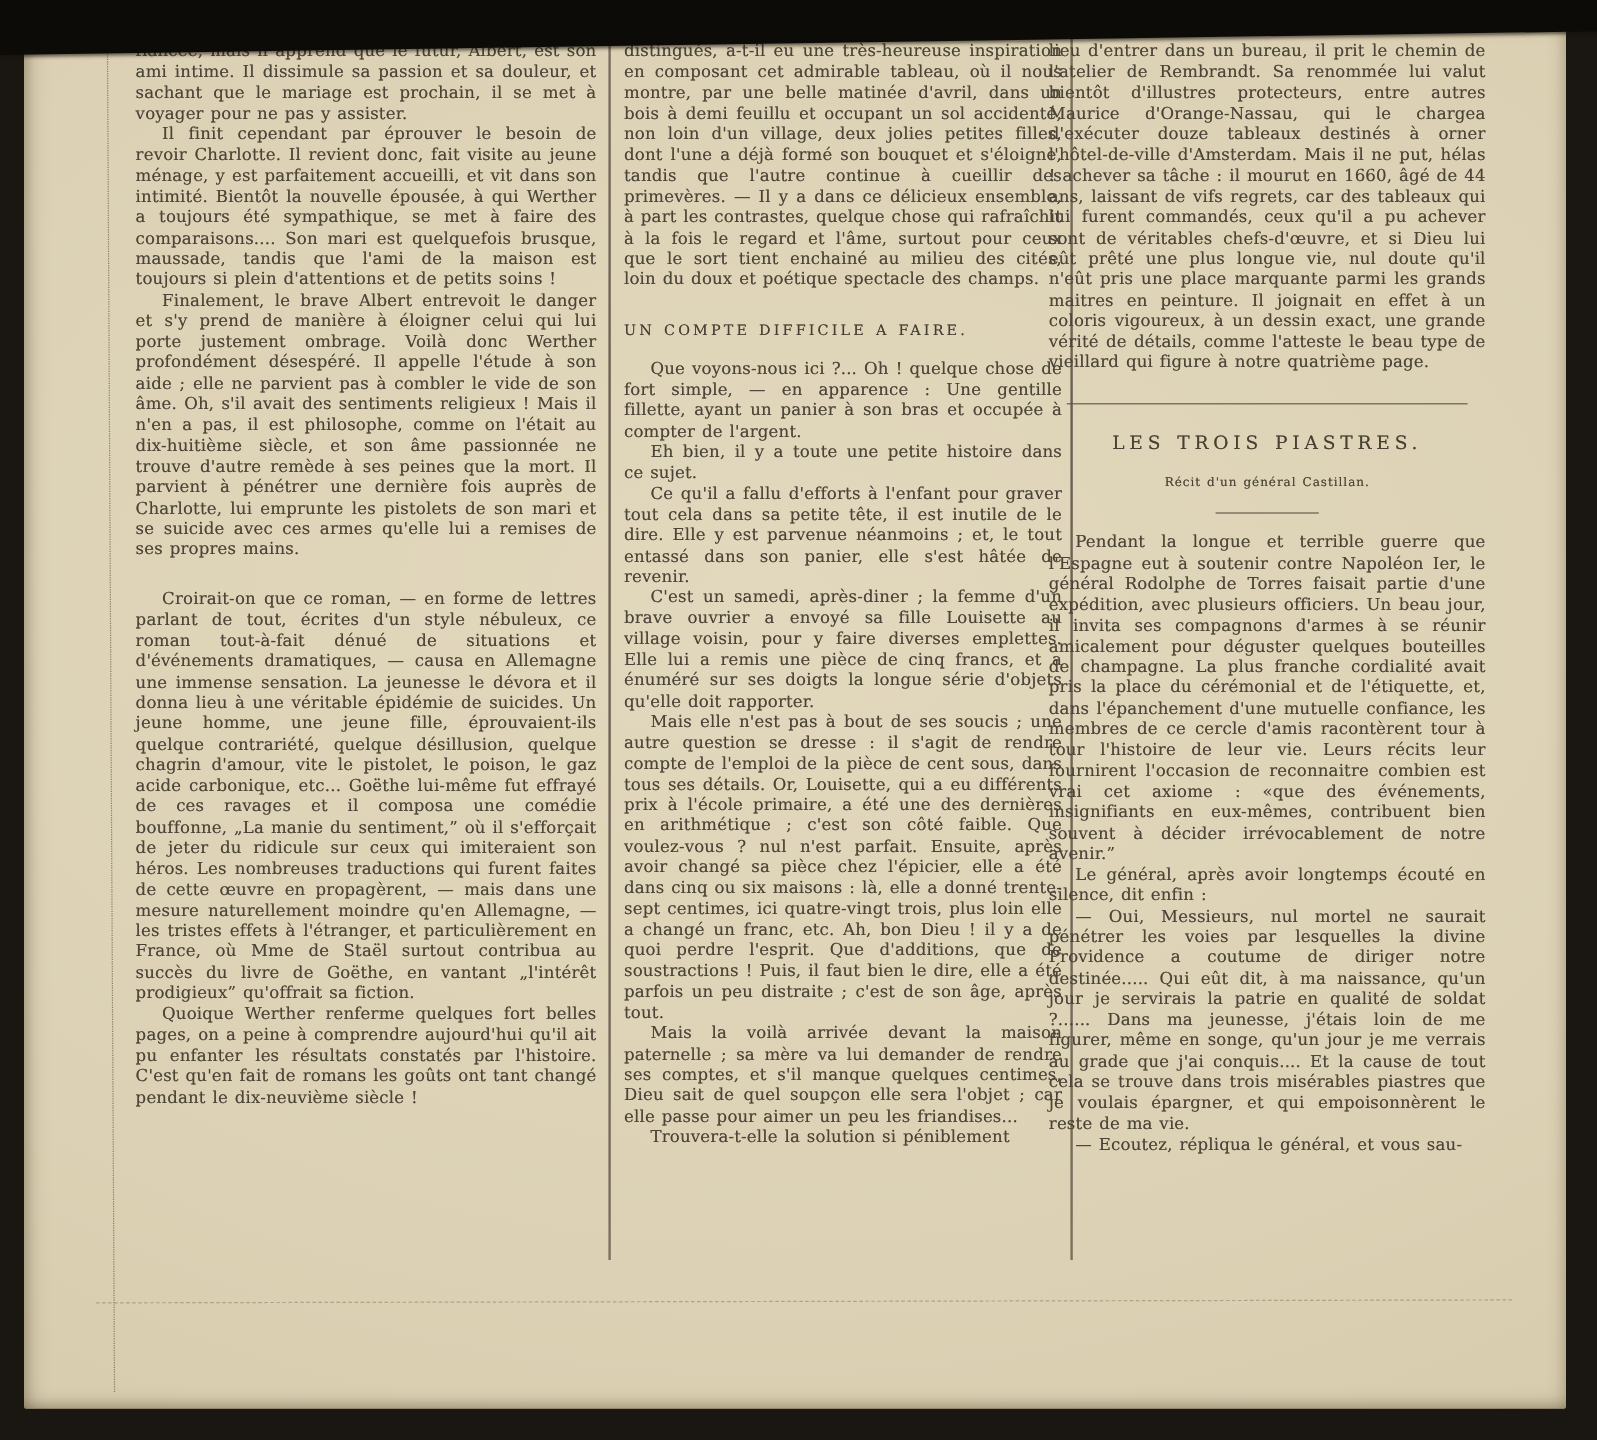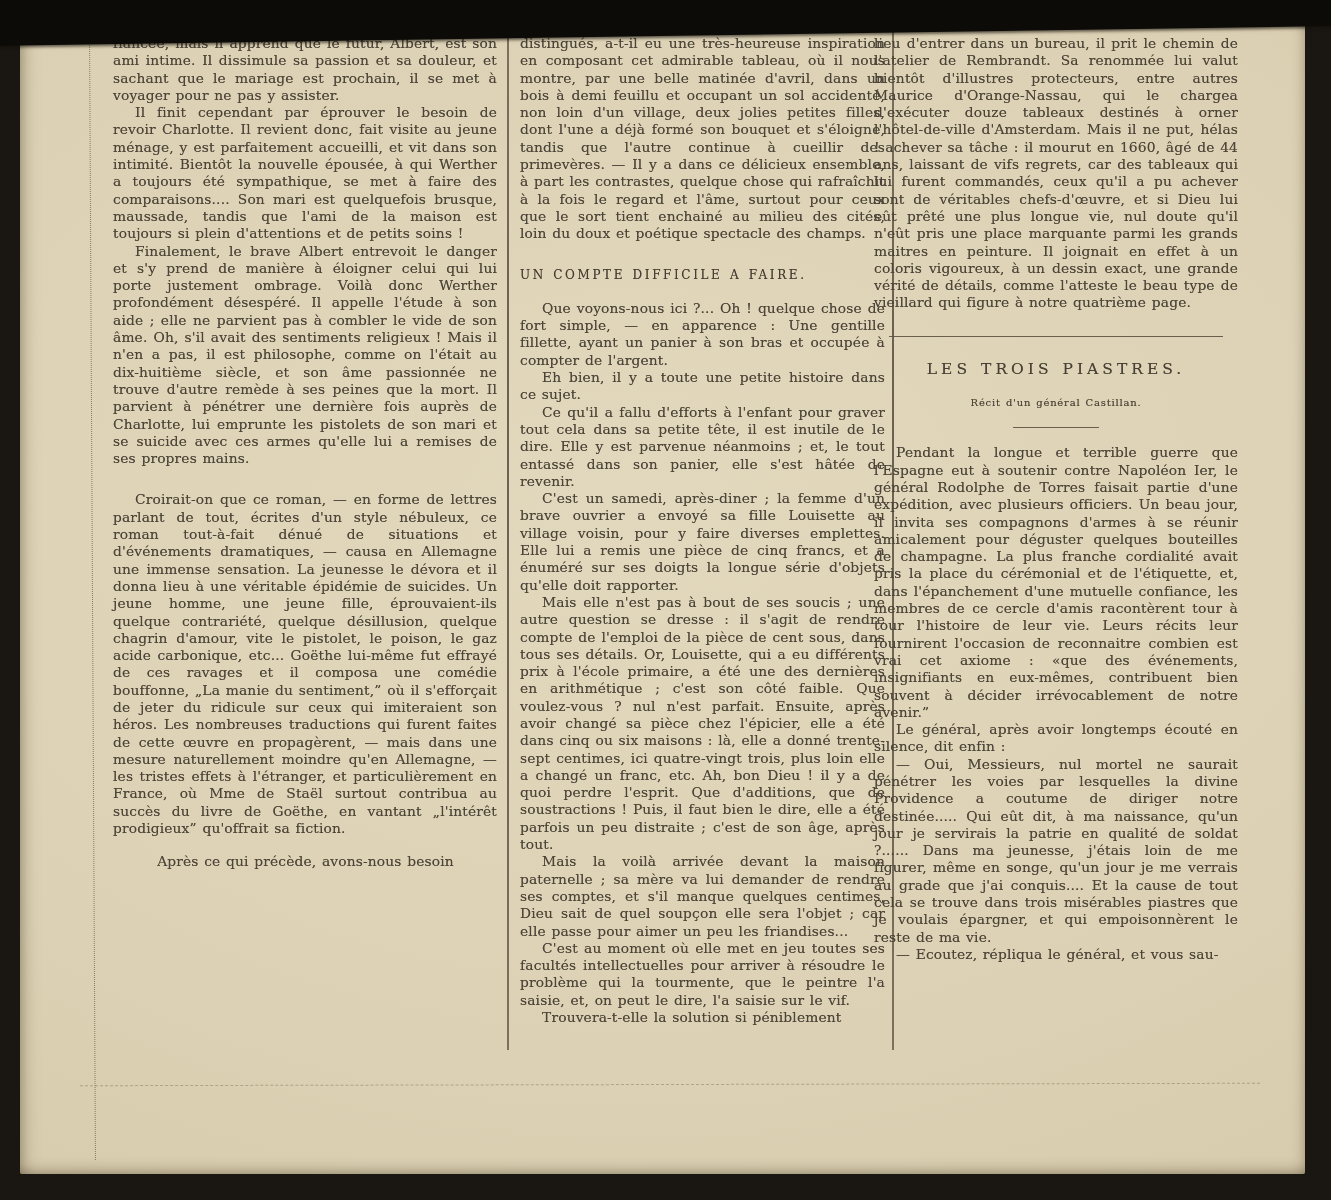--- a/index.html
+++ b/index.html
@@ -89,35 +89,34 @@
     <div class="columns">
 
       <div class="col-rule rule-a"></div>
       <div class="col-rule rule-b"></div>
     <section class="col col-1">
           <p class="para noindent">fiancée, mais il apprend que le futur, Albert, est son ami intime.  Il dissimule sa passion et sa douleur, et sachant que le mariage est prochain, il se met à voyager pour ne pas y assister.</p>
           <p class="para">Il finit cependant par éprouver le besoin de revoir Charlotte.  Il revient donc, fait visite au jeune ménage, y est parfaitement accueilli, et vit dans son intimité.  Bientôt la nouvelle épousée, à qui Werther a toujours été sympathique, se met à faire des comparaisons....  Son mari est quelquefois brusque, maussade, tandis que l'ami de la maison est toujours si plein d'attentions et de petits soins !</p>
           <p class="para">Finalement, le brave Albert entrevoit le danger et s'y prend de manière à éloigner celui qui lui porte justement ombrage.  Voilà donc Werther profondément désespéré.  Il appelle l'étude à son aide ; elle ne parvient pas à combler le vide de son âme.  Oh, s'il avait des sentiments religieux !  Mais il n'en a pas, il est philosophe, comme on l'était au dix-huitième siècle, et son âme passionnée ne trouve d'autre remède à ses peines que la mort.  Il parvient à pénétrer une dernière fois auprès de Charlotte, lui emprunte les pistolets de son mari et se suicide avec ces armes qu'elle lui a remises de ses propres mains.</p>
           <div class="gap-lg"></div>
           <p class="para">Croirait-on que ce roman, — en forme de lettres parlant de tout, écrites d'un style nébuleux, ce roman tout-à-fait dénué de situations et d'événements dramatiques, — causa en Allemagne une immense sensation.  La jeunesse le dévora et il donna lieu à une véritable épidémie de suicides.  Un jeune homme, une jeune fille, éprouvaient-ils quelque contrariété, quelque désillusion, quelque chagrin d'amour, vite le pistolet, le poison, le gaz acide carbonique, etc...  Goëthe lui-même fut effrayé de ces ravages et il composa une comédie bouffonne, „La manie du sentiment,” où il s'efforçait de jeter du ridicule sur ceux qui imiteraient son héros.  Les nombreuses traductions qui furent faites de cette œuvre en propagèrent, — mais dans une mesure naturellement moindre qu'en Allemagne, — les tristes effets à l'étranger, et particulièrement en France, où Mme de Staël surtout contribua au succès du livre de Goëthe, en vantant „l'intérêt prodigieux” qu'offrait sa fiction.</p>
+          <p class="para">Quoique Werther renferme quelques fort belles pages, on a peine à comprendre aujourd'hui qu'il ait pu enfanter les résultats constatés par l'histoire.  C'est qu'en fait de romans les goûts ont tant changé pendant le dix-neuvième siècle !</p>
           <div class="gap-md"></div>
-          <p class="para indent-lg">Après ce qui précède, avons-nous besoin</p>
         </section>
         <section class="col col-2">
           <p class="para noindent">distingués, a-t-il eu une très-heureuse inspiration en composant cet admirable tableau, où il nous montre, par une belle matinée d'avril, dans un bois à demi feuillu et occupant un sol accidenté, non loin d'un village, deux jolies petites filles, dont l'une a déjà formé son bouquet et s'éloigne, tandis que l'autre continue à cueillir des primevères. — Il y a dans ce délicieux ensemble, à part les contrastes, quelque chose qui rafraîchit à la fois le regard et l'âme, surtout pour ceux que le sort tient enchainé au milieu des cités, loin du doux et poétique spectacle des champs.</p>
           <div class="gap-lg"></div>
           <h3 class="sec-heading">Un compte difficile a faire.</h3>
           <div class="gap-md"></div>
           <p class="para">Que voyons-nous ici ?...  Oh ! quelque chose de fort simple, — en apparence : Une gentille fillette, ayant un panier à son bras et occupée à compter de l'argent.</p>
           <p class="para">Eh bien, il y a toute une petite histoire dans ce sujet.</p>
           <p class="para">Ce qu'il a fallu d'efforts à l'enfant pour graver tout cela dans sa petite tête, il est inutile de le dire.  Elle y est parvenue néanmoins ; et, le tout entassé dans son panier, elle s'est hâtée de revenir.</p>
           <p class="para">C'est un samedi, après-diner ; la femme d'un brave ouvrier a envoyé sa fille Louisette au village voisin, pour y faire diverses emplettes.  Elle lui a remis une pièce de cinq francs, et a énuméré sur ses doigts la longue série d'objets qu'elle doit rapporter.</p>
           <p class="para">Mais elle n'est pas à bout de ses soucis ; une autre question se dresse : il s'agit de rendre compte de l'emploi de la pièce de cent sous, dans tous ses détails.  Or, Louisette, qui a eu différents prix à l'école primaire, a été une des dernières en arithmétique ; c'est son côté faible.  Que voulez-vous ? nul n'est parfait.  Ensuite, après avoir changé sa pièce chez l'épicier, elle a été dans cinq ou six maisons : là, elle a donné trente-sept centimes, ici quatre-vingt trois, plus loin elle a changé un franc, etc.  Ah, bon Dieu ! il y a de quoi perdre l'esprit.  Que d'additions, que de soustractions !  Puis, il faut bien le dire, elle a été parfois un peu distraite ; c'est de son âge, après tout.</p>
           <p class="para">Mais la voilà arrivée devant la maison paternelle ; sa mère va lui demander de rendre ses comptes, et s'il manque quelques centimes, Dieu sait de quel soupçon elle sera l'objet ; car elle passe pour aimer un peu les friandises...</p>
-          <p class="para">C'est au moment où elle met en jeu toutes ses facultés intellectuelles pour arriver à résoudre le problème qui la tourmente, que le peintre l'a saisie, et, on peut le dire, l'a saisie sur le vif.</p>
           <p class="para">Trouvera-t-elle la solution si péniblement</p>
         </section>
         <section class="col col-3">
           <p class="para noindent">lieu d'entrer dans un bureau, il prit le chemin de l'atelier de Rembrandt.  Sa renommée lui valut bientôt d'illustres protecteurs, entre autres Maurice d'Orange-Nassau, qui le chargea d'exécuter douze tableaux destinés à orner l'hôtel-de-ville d'Amsterdam.  Mais il ne put, hélas ! achever sa tâche : il mourut en 1660, âgé de 44 ans, laissant de vifs regrets, car des tableaux qui lui furent commandés, ceux qu'il a pu achever sont de véritables chefs-d'œuvre, et si Dieu lui eût prêté une plus longue vie, nul doute qu'il n'eût pris une place marquante parmi les grands maitres en peinture.  Il joignait en effet à un coloris vigoureux, à un dessin exact, une grande vérité de détails, comme l'atteste le beau type de vieillard qui figure à notre quatrième page.</p>
           <div class="gap-lg"></div>
           <hr class="rule-long">
           <div class="gap-lg"></div>
           <h2 class="title-heading">LES TROIS PIASTRES.</h2>
           <div class="gap-md"></div>
           <h4 class="sub-heading">Récit d'un général Castillan.</h4>

